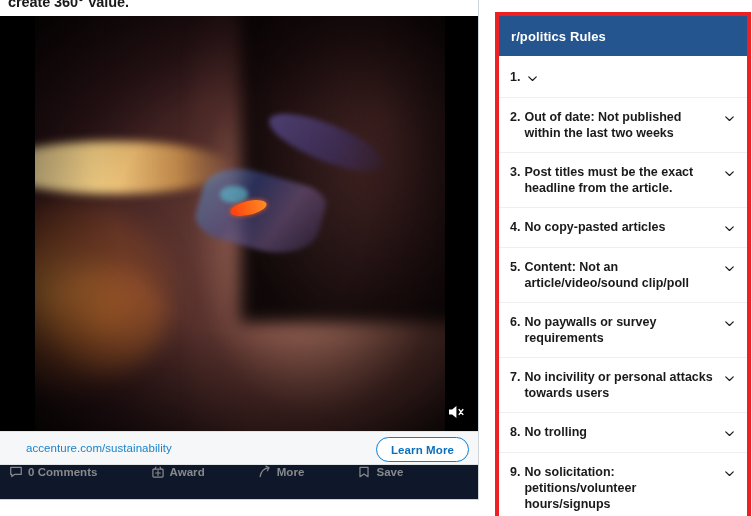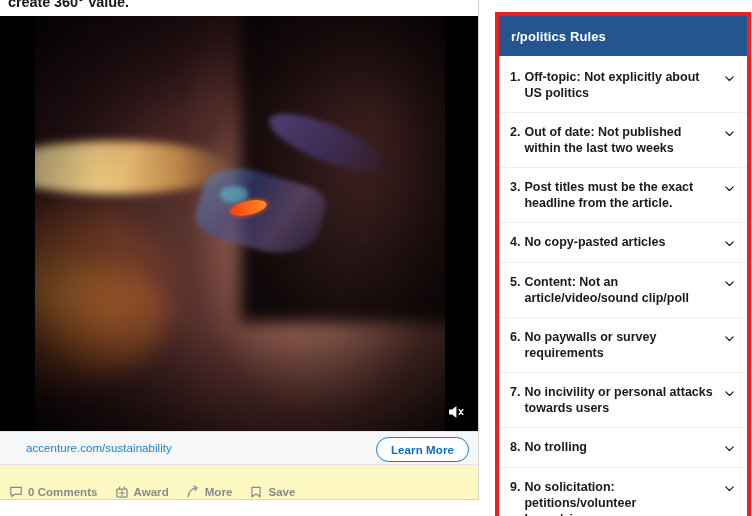--- a/index.html
+++ b/index.html
@@ -226,24 +226,25 @@
   }
 
   
   .action-row {
     position: absolute;
     left: 0;
     top: 465px;
     width: 478px;
     height: 34px;
     display: flex;
-    align-items: flex-end;
+    align-items: flex-start;
     padding-left: 9px;
     box-sizing: border-box;
-    background: #fef9c3;
+    background: #0f172a;
+    gap: 36px;
   }
   .action-item {
     display: flex;
     align-items: center;
     gap: 5px;
     margin-right: 17px;
     color: #878a8c;
     font-size: 11.5px;
     font-weight: bold;
     cursor: pointer;
@@ -410,21 +411,20 @@
     <div class="rules-inner">
 
       <div class="rules-header">
         <span class="rules-header-title">r/politics Rules</span>
       </div>
 
       <div class="rules-list">
 
         <div class="rule-row">
           <span class="rule-num">1.</span>
-          <span class="rule-text">Off-topic: Not explicitly about US politics</span>
           <span class="rule-chevron">
             <svg width="13" height="13" viewBox="0 0 16 16" aria-hidden="true">
                 <path d="M3.4 6l4.6 4.4L12.6 6" fill="none" stroke="#1a1a1b" stroke-width="1.5" stroke-linecap="round" stroke-linejoin="round"></path>
               </svg>
           </span>
         </div>
 
         <div class="rule-row">
           <span class="rule-num">2.</span>
           <span class="rule-text">Out of date: Not published within the last two weeks</span>

